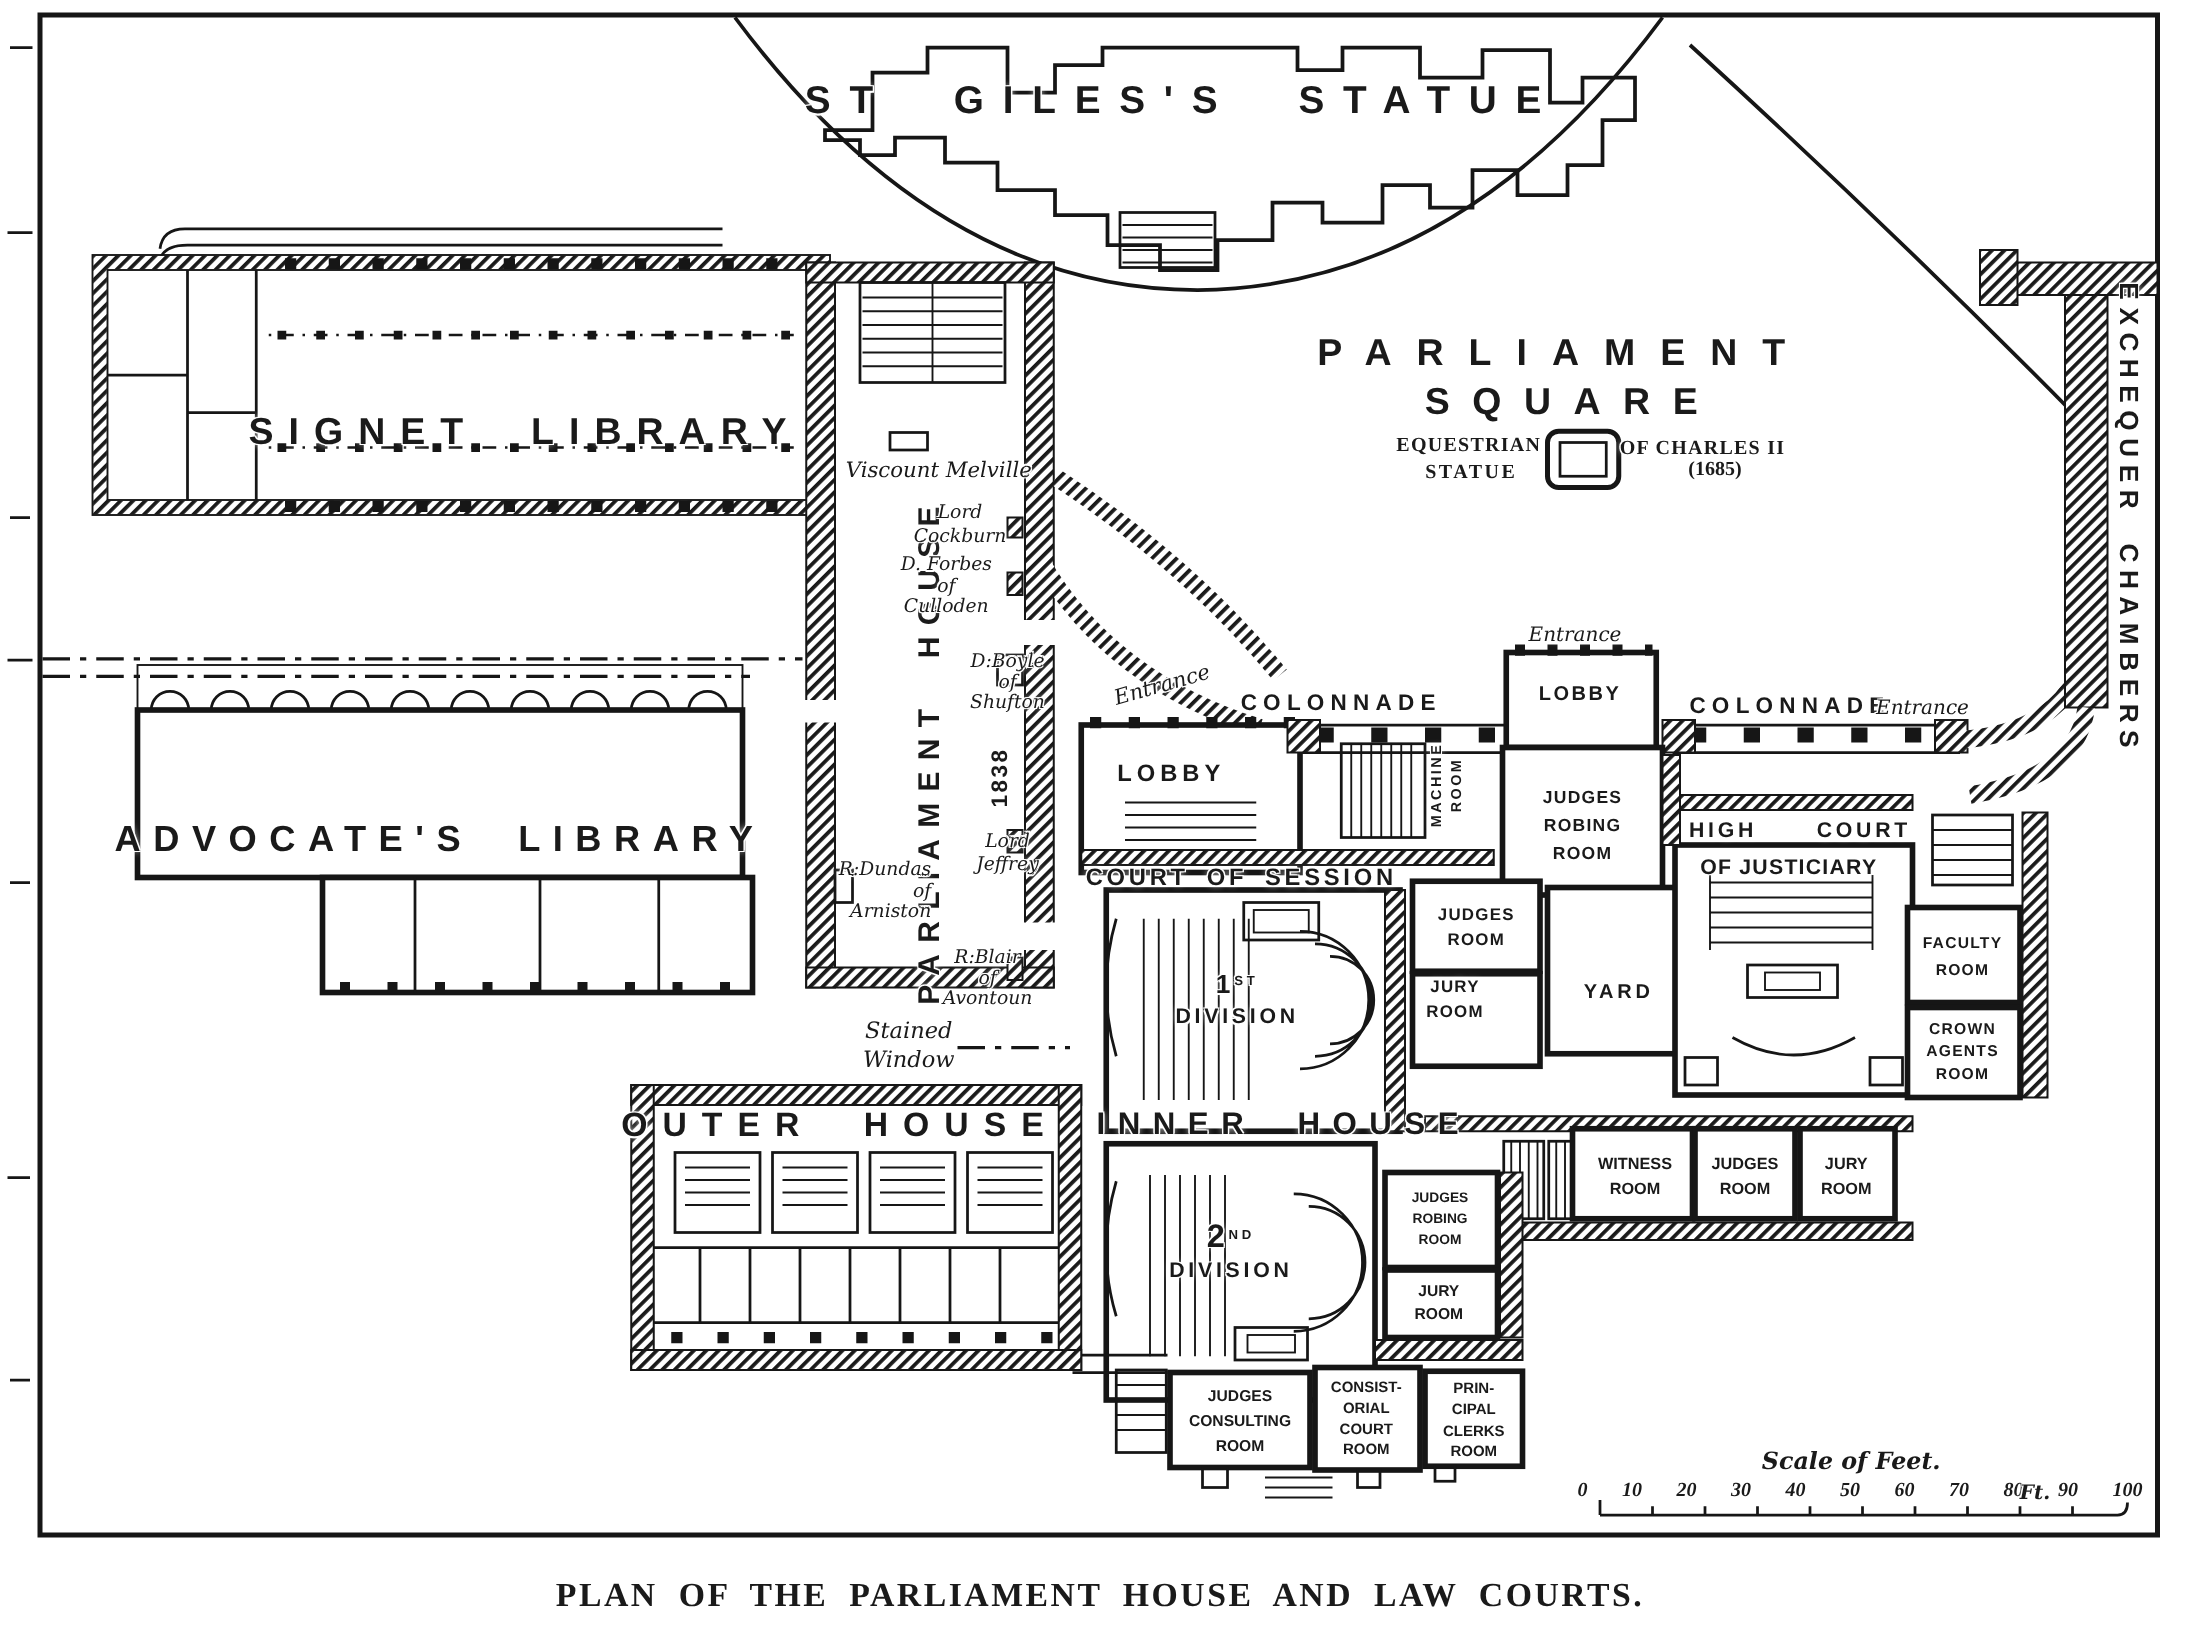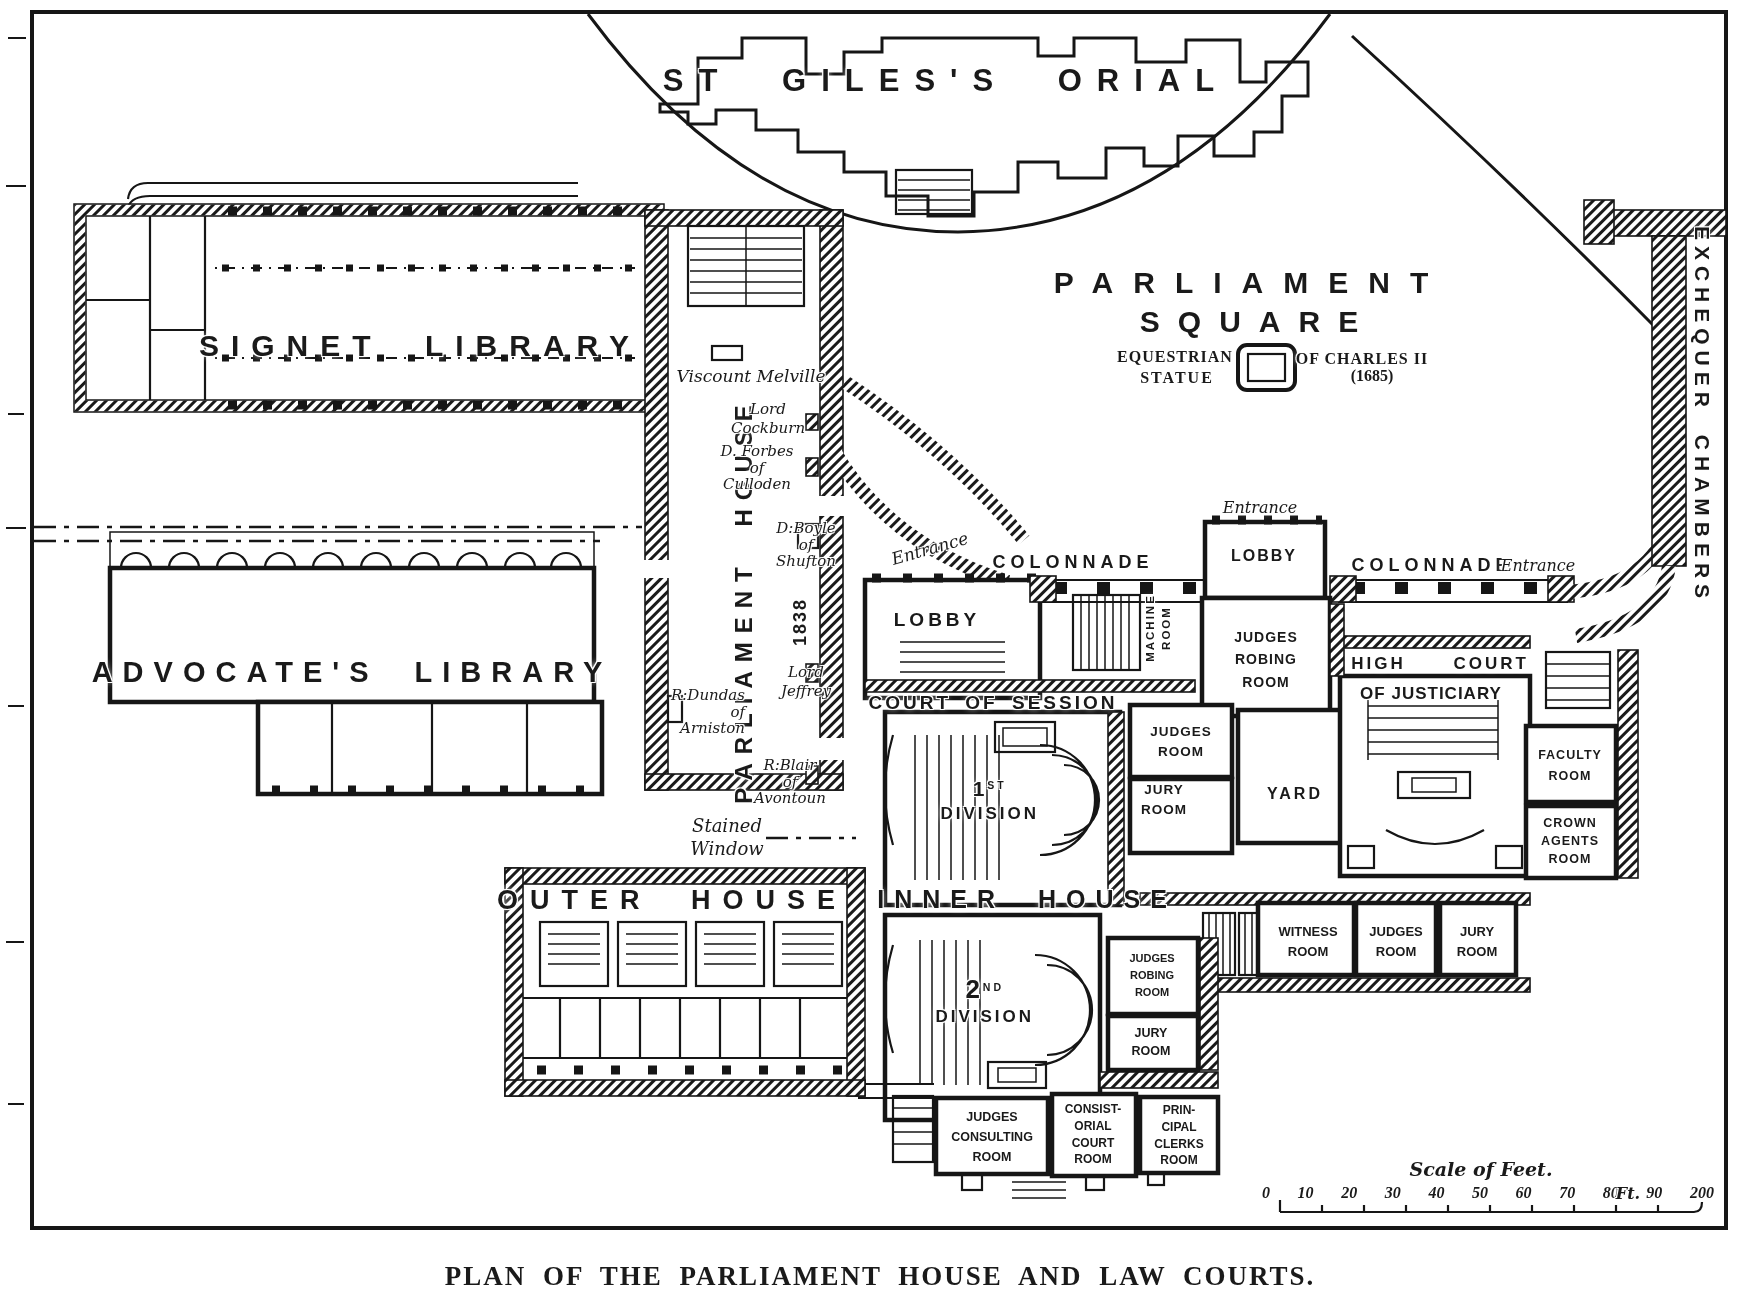--- a/index.html
+++ b/index.html
@@ -254,21 +254,21 @@
     <rect x="1238" y="345" width="57" height="45" rx="9" fill="#fff" stroke="#161616" stroke-width="4"></rect>
     <rect x="1248" y="354" width="37" height="27" class="s2"></rect>
   </g>
 
   <g>
     <path d="M1280 1212 H1694 q8 0 8 -10" class="s2"></path>
     <path d="M1280 1200V1212M1322 1205V1212M1364 1205V1212M1406 1205V1212M1448 1205V1212M1490 1205V1212M1532 1205V1212M1574 1205V1212M1616 1205V1212M1658 1205V1212" class="s2"></path>
   </g>
 </svg>
 
-<div class="lbl" style="left:946px;top:81px;font-size:31px;letter-spacing:15px;word-spacing:26px;">ST GILES'S ORIAL</div>
+<div class="lbl" style="left:946px;top:81px;font-size:31px;letter-spacing:15px;word-spacing:26px;">ST GILES'S STATUE</div>
 
 <div class="lbl" style="left:1251px;top:283px;font-size:30px;letter-spacing:20px;">PARLIAMENT</div>
 <div class="lbl" style="left:1258px;top:322px;font-size:30px;letter-spacing:18px;">SQUARE</div>
 
 <div class="lbl serif" style="left:1175px;top:357px;font-size:16px;letter-spacing:1px;">EQUESTRIAN</div>
 <div class="lbl serif" style="left:1177px;top:378px;font-size:16px;letter-spacing:2px;">STATUE</div>
 <div class="lbl serif" style="left:1362px;top:359px;font-size:16px;letter-spacing:1px;">OF CHARLES II</div>
 <div class="lbl serif" style="left:1372px;top:376px;font-size:16px;">(1685)</div>
 
 <div class="lbl" style="left:420px;top:346px;font-size:30px;letter-spacing:12px;word-spacing:22px;">SIGNET LIBRARY</div>
@@ -378,19 +378,19 @@
       <span>0</span>
       <span>10</span>
       <span>20</span>
       <span>30</span>
       <span>40</span>
       <span>50</span>
       <span>60</span>
       <span>70</span>
       <span>80</span>
       <span>90</span>
-      <span>200</span>
+      <span>100</span>
     </div>
 <div class="lbl it" style="left:1628px;top:1194px;font-size:16px;font-weight:700;">Ft.</div>
 
 <div class="lbl serif" style="left:880px;top:1277px;font-size:27px;letter-spacing:2px;word-spacing:8px;">PLAN OF THE PARLIAMENT HOUSE AND LAW COURTS.</div>
 
 </div>
 
 </body></html>

